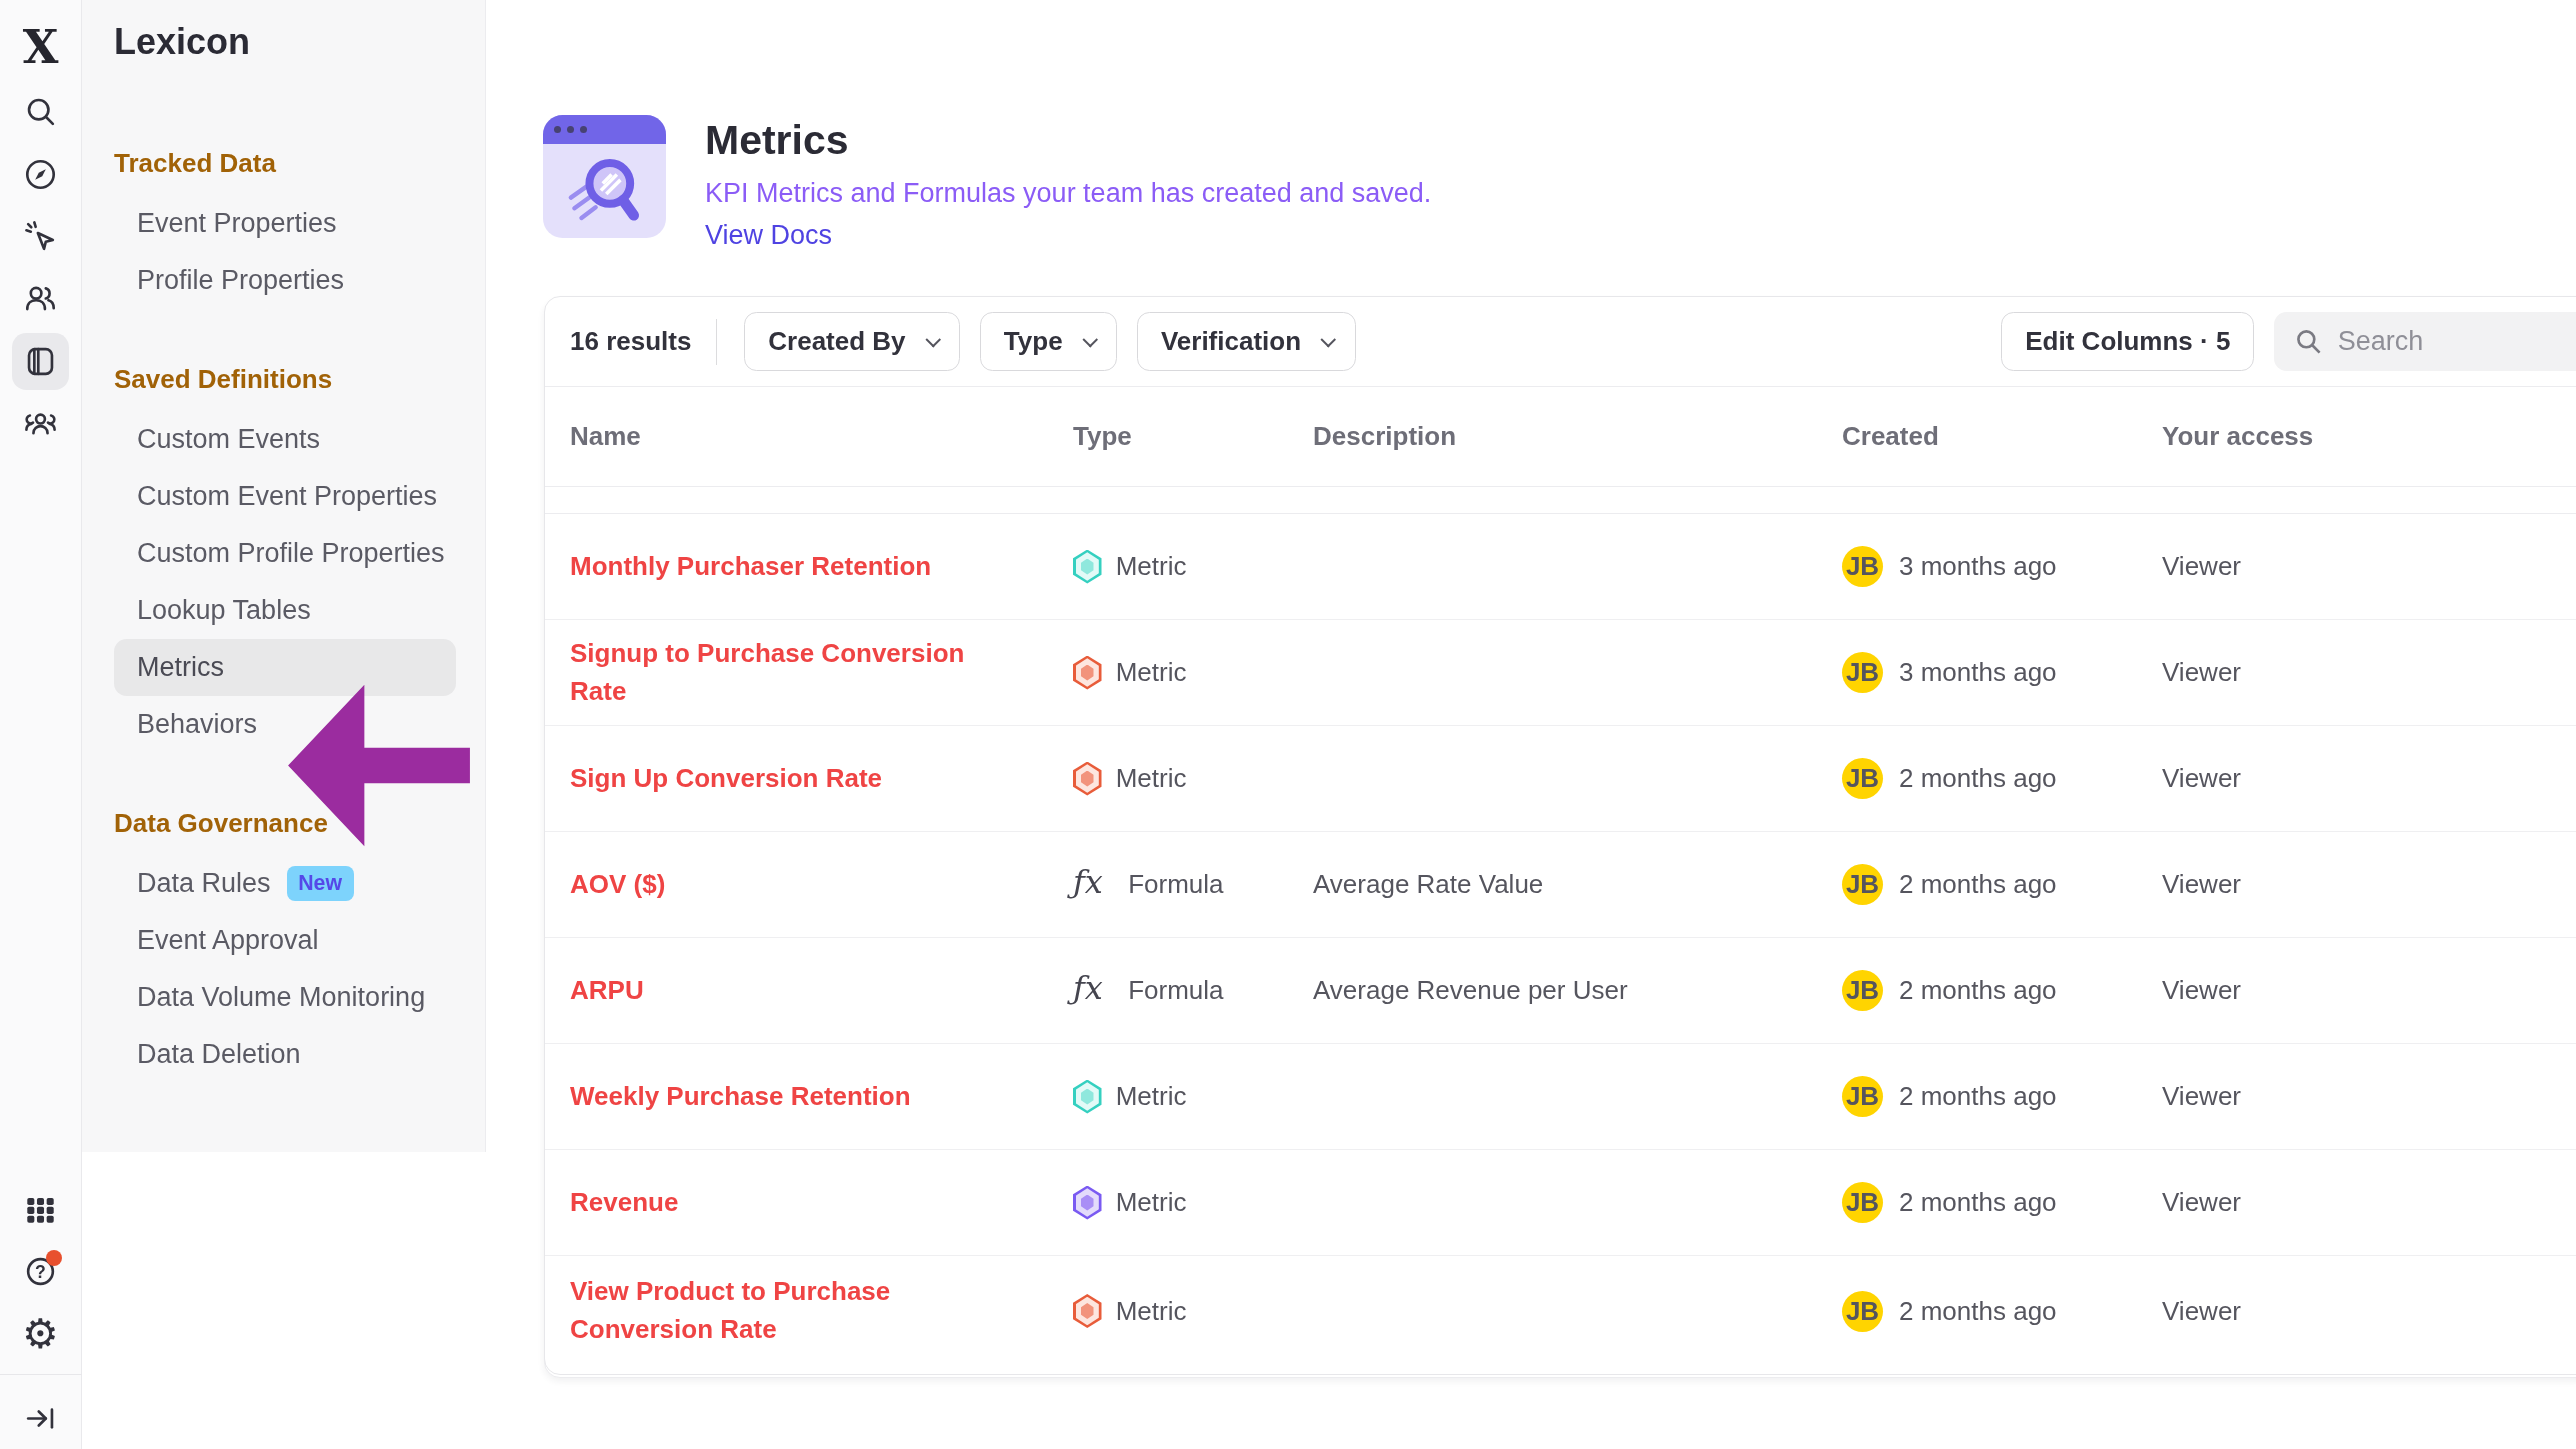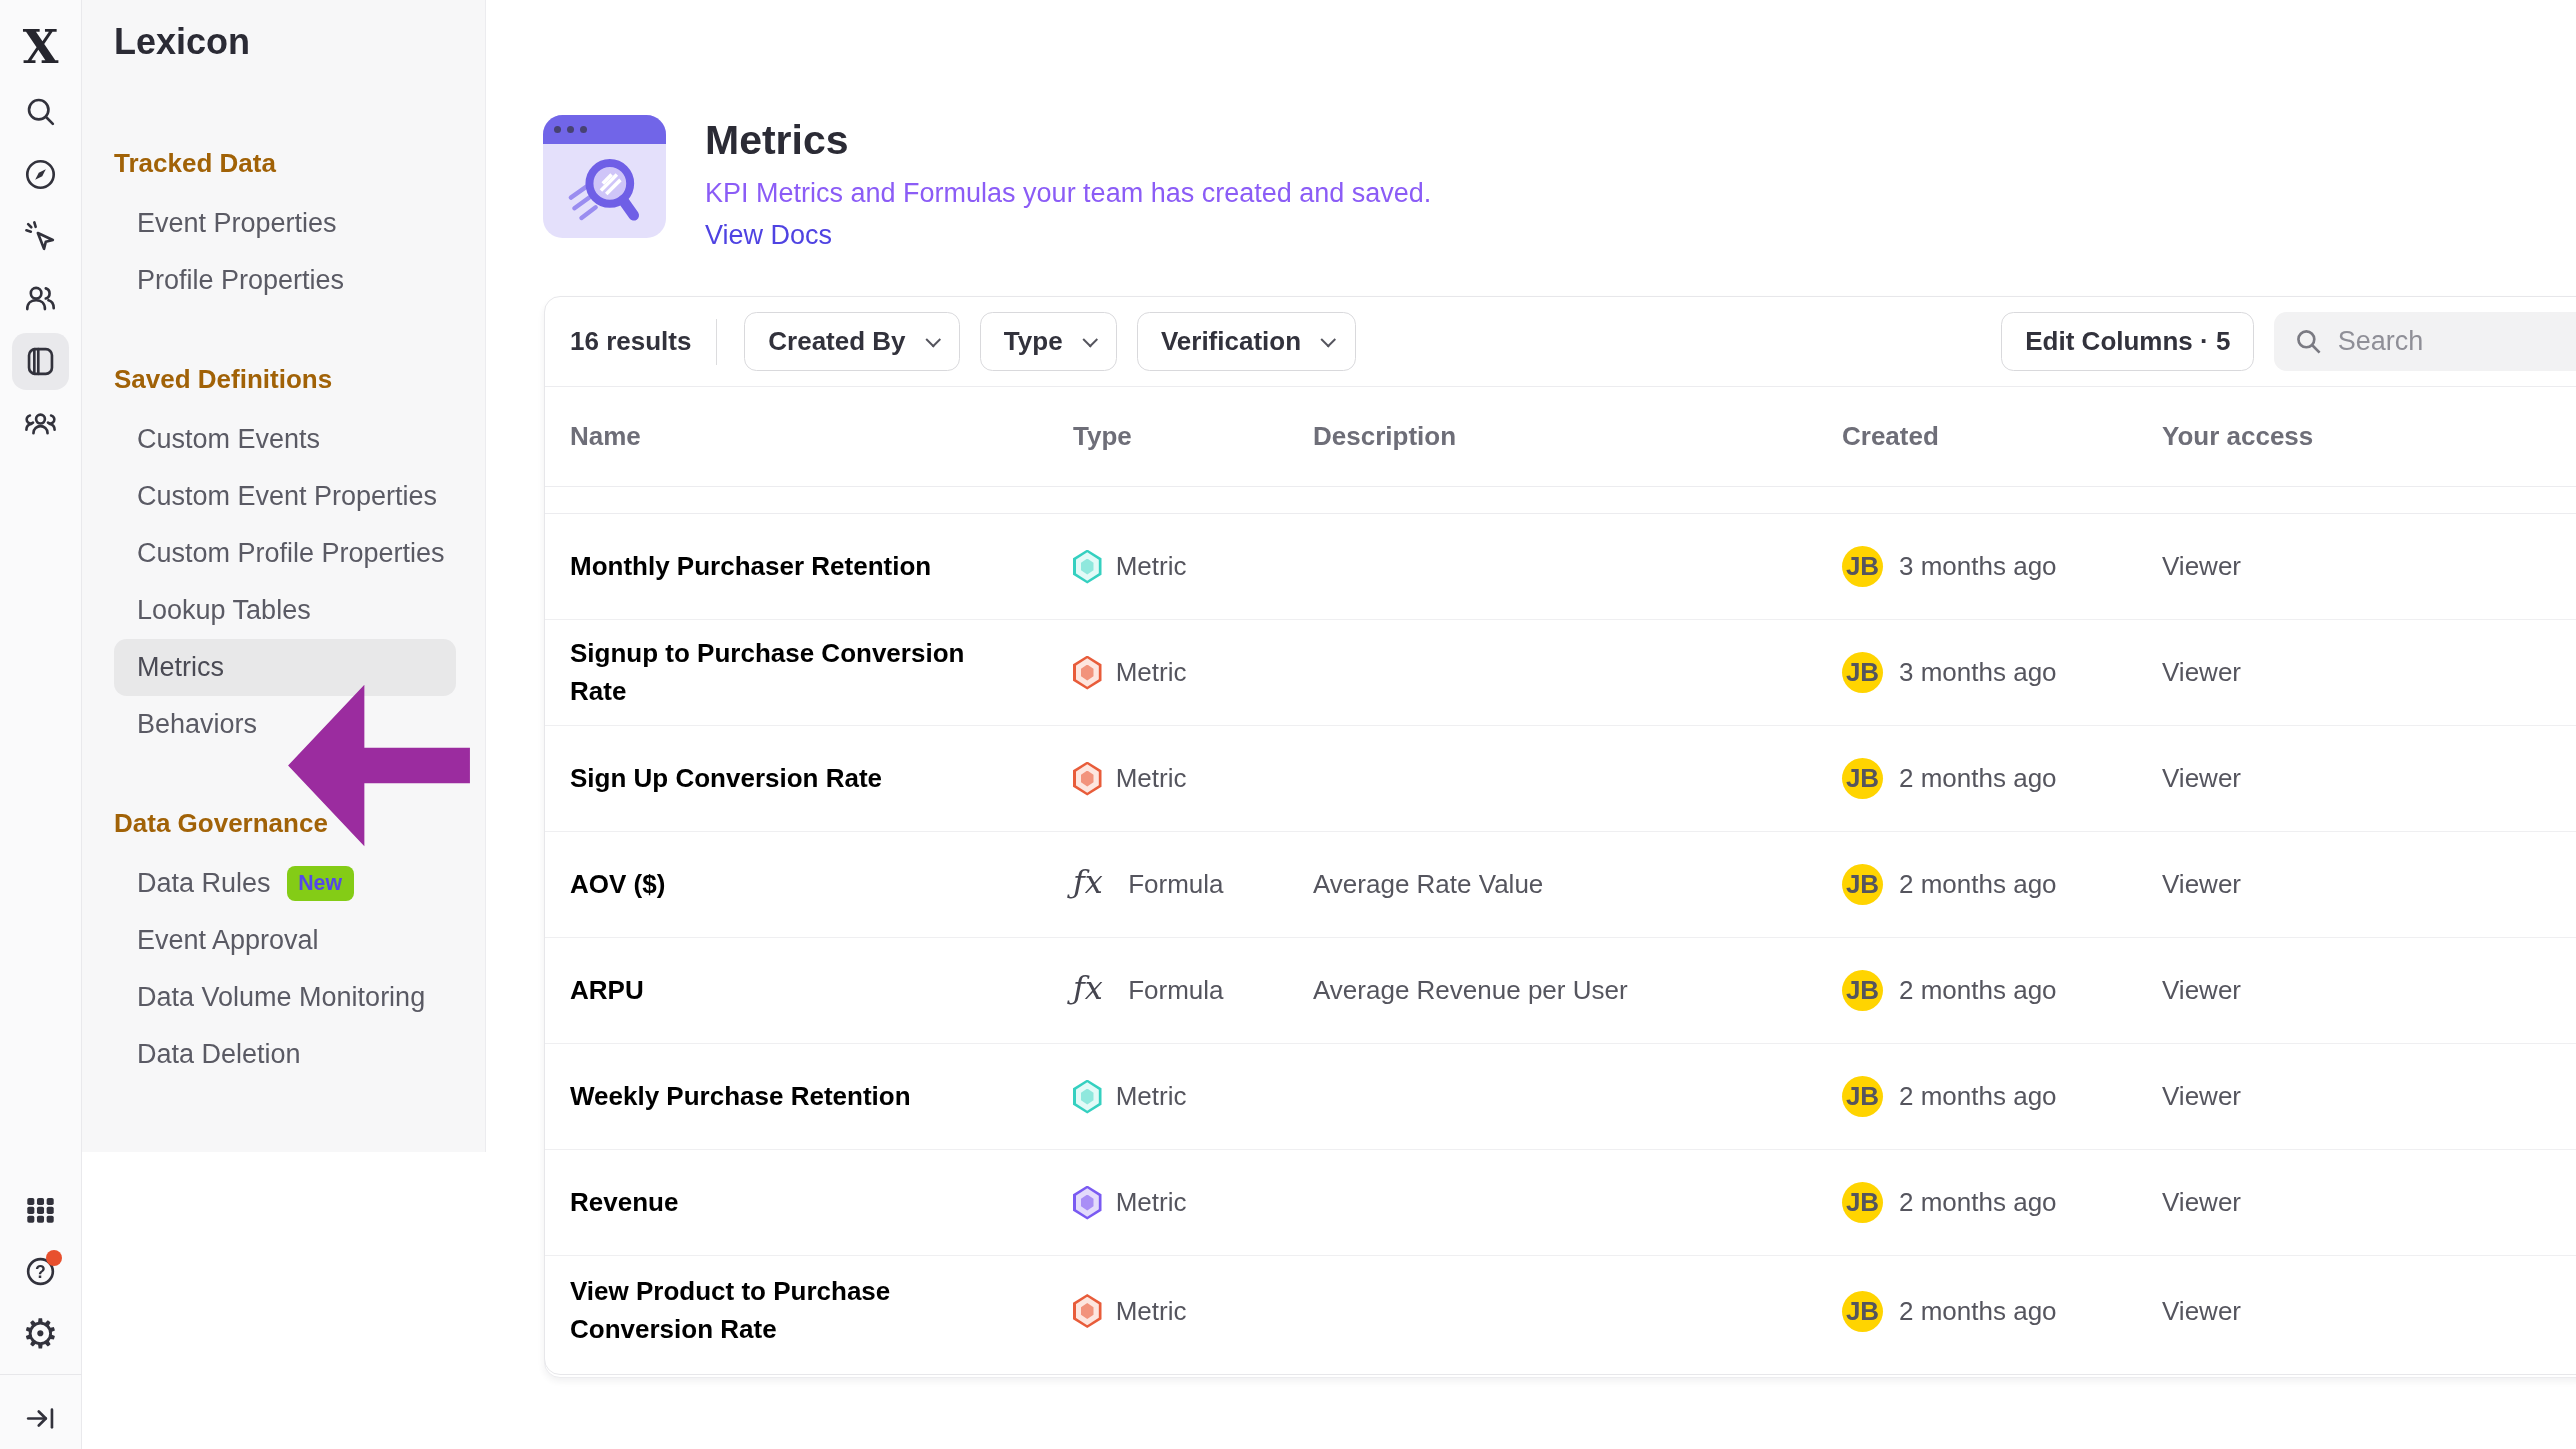--- a/index.html
+++ b/index.html
@@ -26,21 +26,21 @@
 
   
   .sidebar { position:absolute; left:82px; top:0; width:404px; height:1152px;
     background:#f7f7f8; border-right:0.9px solid #ececef; padding-top:21px; }
   .sidebar h1 { font-size:36px; font-weight:bold; color:#2b2b35; margin-left:32px; }
   .section-label { font-size:26px; font-weight:bold; color:#a16207; margin:85px 0 16px 32px; }
   .section-label.later { margin-top:55px; }
   .nav-item { height:57px; width:342px; margin-left:32px; display:flex; align-items:center;
     padding-left:23px; font-size:27px; color:#5a5a64; border-radius:12.5px; cursor:pointer; }
   .nav-item.active { background:#e8e8e9; color:#4a4a54; }
-  .badge-new { margin-left:16px; background:#84cc16; color:#5548e8; font-size:21.3px;
+  .badge-new { margin-left:16px; background:#7dd3fc; color:#5548e8; font-size:21.3px;
     font-weight:bold; padding:5.3px 11.6px; border-radius:8px; }
 
   
   .anno-arrow { position:absolute; left:288px; top:683px; z-index:5; pointer-events:none; }
 
   
   .page-header { position:absolute; left:543px; top:115px; display:flex; gap:39px; }
   .hero-icon { width:123px; height:123px; border-radius:19.6px; background:#e4e0fb; overflow:hidden;
     position:relative; flex:none; }
   .hero-top { height:28.5px; background:#7165e8; display:flex; align-items:center; gap:6.2px; padding-left:10.7px; }
@@ -72,21 +72,21 @@
     color:#32323c; width:222px; font-family:inherit; }
   .search-box input::placeholder { color:#8f8f97; }
 
   .grid-row { display:grid; grid-template-columns:503px 240px 529px 320px 1fr;
     align-items:center; padding-left:25px; }
   .thead { height:100px; border-bottom:0.9px solid #ececef; }
   .thead span { font-size:26px; font-weight:bold; color:#6e6e78; }
   .sliver { height:27px; border-bottom:0.9px solid #ececef; }
   .trow { height:106px; border-bottom:0.9px solid #efeff1; }
   .trow.last { height:110px; border-bottom:none; }
-  .cell-name a { font-size:26px; font-weight:bold; color:#000000; text-decoration:none;
+  .cell-name a { font-size:26px; font-weight:bold; color:#ef4444; text-decoration:none;
     line-height:1.45; cursor:pointer; display:block; padding-right:68px; }
   .cell-type { display:flex; align-items:center; gap:14.2px; }
   .type-label, .cell-desc, .cell-created span, .cell-access { font-size:26px; color:#55555e; }
   .cell-created { display:flex; align-items:center; gap:16px; }
   .avatar { width:41px; height:41px; border-radius:50%; background:#ffd400; color:#fff;
     font-size:18px; font-weight:bold; display:flex; align-items:center; justify-content:center; flex:none; }
 
   
   .type-icon { position:relative; width:28.5px; height:34px; flex:none; }
   .type-icon.hex, .type-icon.hex::before, .type-icon.hex::after { clip-path:polygon(50% 0,100% 26%,100% 74%,50% 100%,0 74%,0 26%); }

